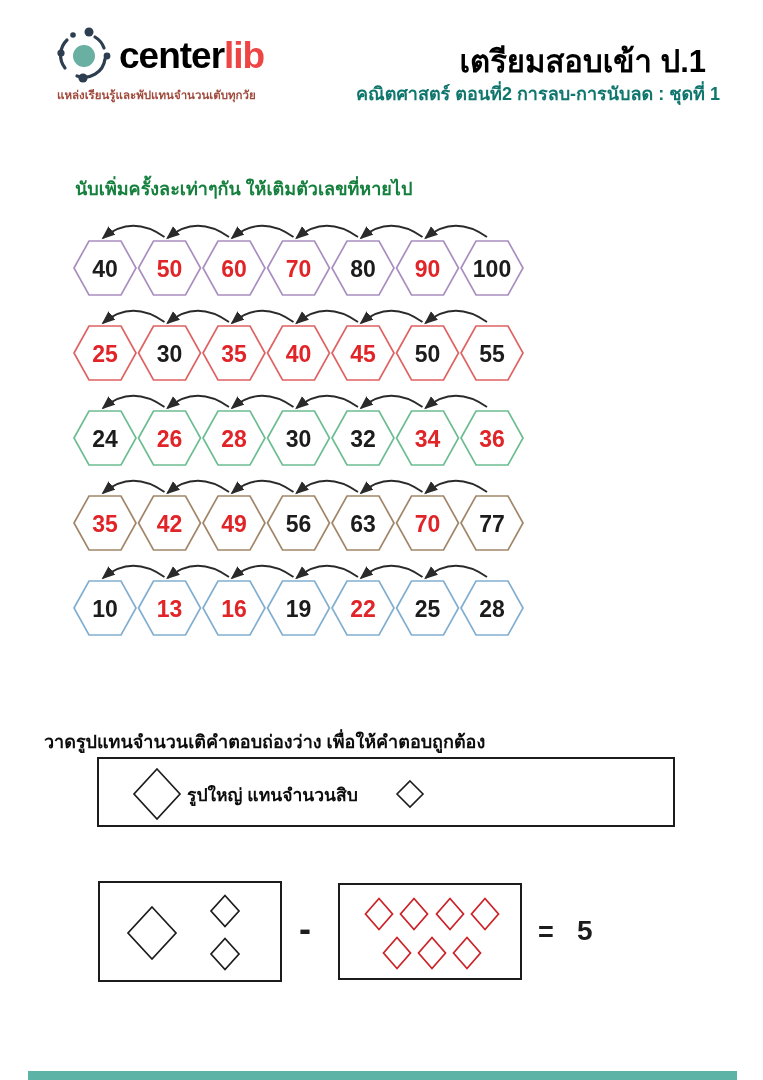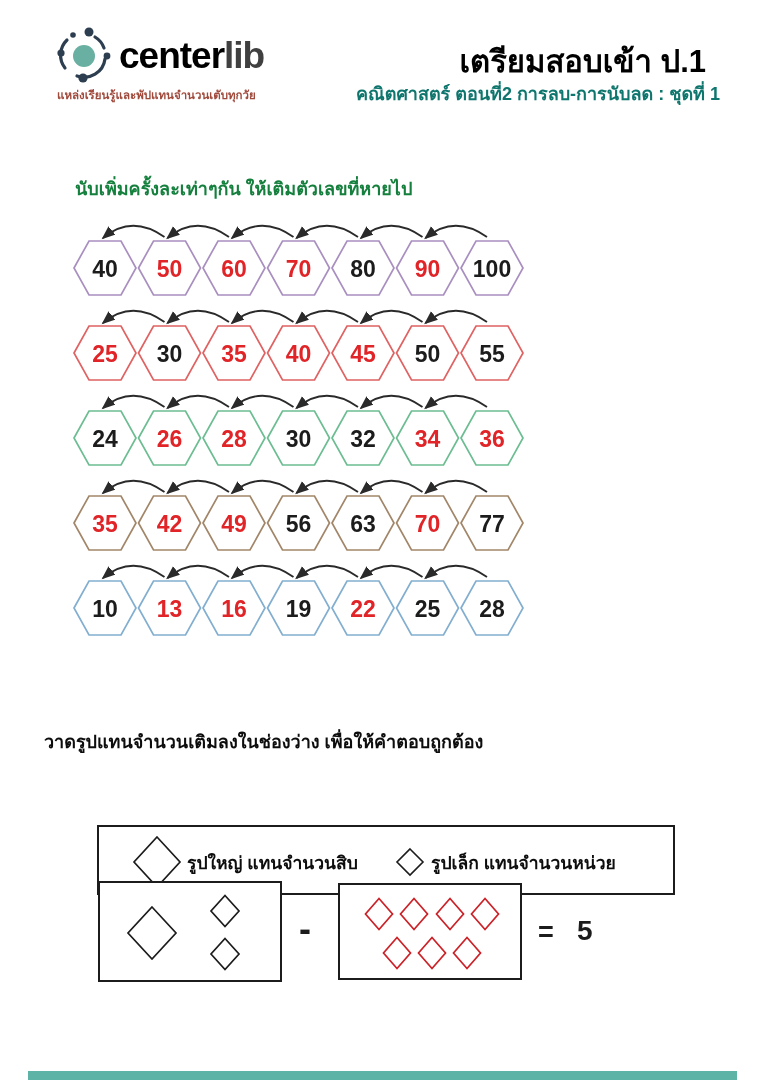--- a/index.html
+++ b/index.html
@@ -16,21 +16,21 @@
   #brand .p2 { color:#5fae9f; }
   #tagline { position:absolute; left:57px; top:86px; font-size:11.5px; color:#a04a3c; font-weight:600; }
   #title { position:absolute; right:57px; top:36px; font-size:31px; font-weight:700; color:#000; text-align:right; }
   #subtitle { position:absolute; right:43px; top:79px; font-size:18px; font-weight:700; color:#0f766e; text-align:right; }
   
   #instruction1 { position:absolute; left:75px; top:174px; font-size:18px; font-weight:600; color:#15803d; }
   #hex-rows { position:absolute; left:73px; top:228px; }
   .hex-row-svg { display:block; margin-bottom:7px; overflow:visible; }
   
   #instruction2 { position:absolute; left:44px; top:727px; font-size:18px; font-weight:600; color:#0d0d0d; }
-  #legend-box { position:absolute; left:97px; top:825px; width:578px; height:70px; border:2px solid #1c1c1c; }
+  #legend-box { position:absolute; left:97px; top:757px; width:578px; height:70px; border:2px solid #1c1c1c; }
   .legend-svg { position:absolute; overflow:visible; }
   .legend-label { position:absolute; font-size:17.5px; font-weight:600; color:#0d0d0d; top:22px; }
   #legend-label-big { left:88px; }
   #legend-label-small { left:332px; }
   
   .prob-box { position:absolute; border:2px solid #1c1c1c; background:#fff; }
   #minuend-box { left:98px; top:881px; width:184px; height:101px; }
   #subtrahend-box { left:338px; top:883px; width:184px; height:97px; }
   .prob-svg { position:absolute; left:0; top:0; overflow:visible; }
   #minus-sign { position:absolute; left:299px; top:908px; font-size:36px; font-weight:700; color:#1c1c1c; }
@@ -57,21 +57,21 @@
       <path d="M 12 14 A 21 21 0 0 0 10 42" fill="none" stroke="#2d3e50" stroke-width="3.2" stroke-linecap="round"></path>
       <path d="M 22 50 A 21 21 0 0 0 50 33" fill="none" stroke="#2d3e50" stroke-width="3.2" stroke-linecap="round"></path>
       <path d="M 49 22 A 21 21 0 0 0 40 11" fill="none" stroke="#2d3e50" stroke-width="3.2" stroke-linecap="round"></path>
       <circle cx="29" cy="30" r="11" fill="#6ab0a2"></circle>
       <circle cx="34" cy="6" r="4.5" fill="#2d3e50"></circle>
       <circle cx="18" cy="9" r="2.8" fill="#2d3e50"></circle>
       <circle cx="6" cy="27" r="3.6" fill="#2d3e50"></circle>
       <circle cx="28" cy="52" r="4.6" fill="#2d3e50"></circle>
       <circle cx="52" cy="30" r="3.4" fill="#2d3e50"></circle>
     </svg>
-    <div id="brand"><span class="p1" style="color: #000000;">center</span><span class="p2" style="color: #404040; text-align: right;">lib</span></div>
+    <div id="brand"><span class="p1" style="color: #000000;">center</span><span class="p2" style="color: #ef4444; text-align: right;">lib</span></div>
   </div>
   <div id="tagline" style="color: rgb(160, 74, 60);">แหล่งเรียนรู้และพัปแทนจำนวนเตับทุกวัย</div>
 
   <div id="title">เตรียมสอบเข้า ป.1</div>
   <div id="subtitle">คณิตศาสตร์ ตอนที่2 การลบ-การนับลด : ชุดที่ 1</div>
 
   <div id="instruction1">นับเพิ่มครั้งละเท่าๆกัน ให้เติมตัวเลขที่หายไป</div>
   <div id="hex-rows">
       <svg width="452" height="78" class="hex-row-svg">
         <path d="M 91.5 9 Q 58.75 -14 30 10" fill="none" stroke="#2a2a2a" stroke-width="1.8" marker-end="url(#ah)"></path>
@@ -178,31 +178,30 @@
         <text x="225.5" y="48.5" text-anchor="middle" font-size="23" font-weight="600" font-family="&quot;Liberation Sans&quot;,&quot;DejaVu Sans&quot;,sans-serif" fill="#1c1c1c">19</text>
         <polygon points="259,40 274,13 306,13 321,40 306,67 274,67" fill="#ffffff" stroke="#82aed0" stroke-width="1.7"></polygon>
         <text x="290" y="48.5" text-anchor="middle" font-size="23" font-weight="600" font-family="&quot;Liberation Sans&quot;,&quot;DejaVu Sans&quot;,sans-serif" fill="#e02427">22</text>
         <polygon points="323.5,40 338.5,13 370.5,13 385.5,40 370.5,67 338.5,67" fill="#ffffff" stroke="#82aed0" stroke-width="1.7"></polygon>
         <text x="354.5" y="48.5" text-anchor="middle" font-size="23" font-weight="600" font-family="&quot;Liberation Sans&quot;,&quot;DejaVu Sans&quot;,sans-serif" fill="#1c1c1c">25</text>
         <polygon points="388,40 403,13 435,13 450,40 435,67 403,67" fill="#ffffff" stroke="#82aed0" stroke-width="1.7"></polygon>
         <text x="419" y="48.5" text-anchor="middle" font-size="23" font-weight="600" font-family="&quot;Liberation Sans&quot;,&quot;DejaVu Sans&quot;,sans-serif" fill="#1c1c1c">28</text>
       </svg>
     </div>
 
-  <div id="instruction2">วาดรูปแทนจำนวนเติมลงในช่องว่าง เพื่อให้คำตอบถูกต้อง</div>
+  <div id="instruction2">วาดรูปแทนจำนวนเติคำตอบถ่องว่าง เพื่อให้คำตอบถูกต้อง</div>
 
   <div id="legend-box">
     <svg class="legend-svg" style="left:34px; top:9px;" width="48" height="52">
       <polygon points="24,1 47,26 24,51 1,26" fill="none" stroke="#1c1c1c" stroke-width="1.7"></polygon>
     </svg>
     <div class="legend-label" id="legend-label-big">รูปใหญ่ แทนจำนวนสิบ</div>
     <svg class="legend-svg" style="left:297px; top:21px;" width="28" height="28">
       <polygon points="14,1 27,14 14,27 1,14" fill="none" stroke="#1c1c1c" stroke-width="1.6"></polygon>
     </svg>
-    <div class="legend-label" id="legend-label-small">รูปเล็ก แทนจำนวนหน่วย</div>
   </div>
 
   <div class="prob-box" id="minuend-box">
     <svg class="prob-svg" id="minuend-svg" width="180" height="97">
         <polygon points="52,24 76,50 52,76 28,50" fill="none" stroke="#1c1c1c" stroke-width="1.7"></polygon>
         <polygon points="125,12.5 139,28 125,43.5 111,28" fill="none" stroke="#1c1c1c" stroke-width="1.7"></polygon>
         <polygon points="125,55.5 139,71 125,86.5 111,71" fill="none" stroke="#1c1c1c" stroke-width="1.7"></polygon>
       </svg>
   </div>
   <div id="minus-sign">-</div>

